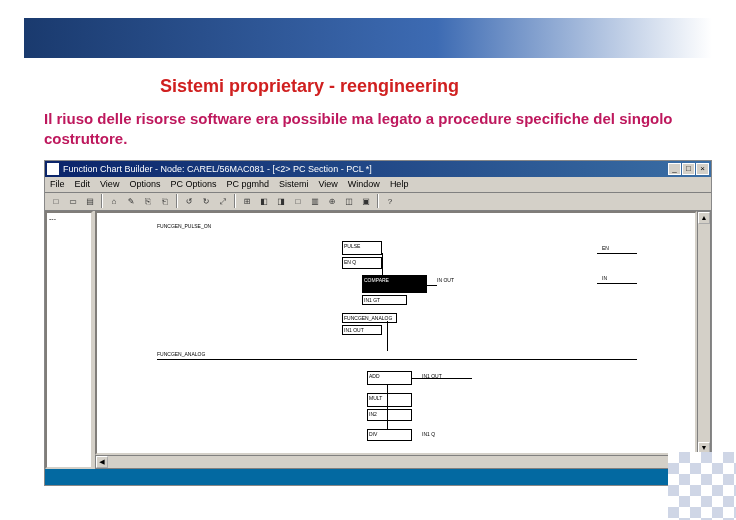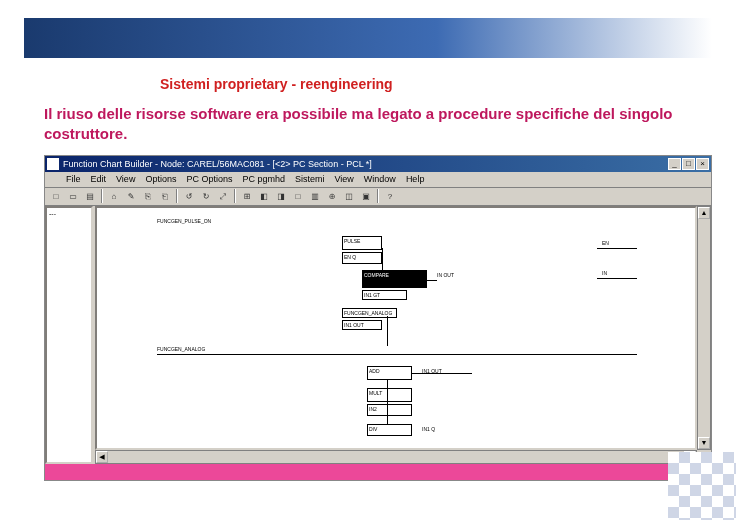--- a/index.html
+++ b/index.html
@@ -1,26 +1,26 @@
 <!DOCTYPE html>
 <html><head>
 <meta charset="utf-8">
 <style>
   * { margin: 0; padding: 0; box-sizing: border-box; }
   body { width: 736px; height: 520px; background: #fff; font-family: Arial, sans-serif; overflow: hidden; position: relative; }
   .header-band { height: 40px; background: linear-gradient(to right, #1a3a6e 0%, #3d6bb3 60%, #ffffff 100%); margin: 18px 24px 0 24px; }
-  .slide-title { color: #d02020; font-size: 14px; font-weight: bold; margin: 18px 0 12px 160px; }
+  .slide-title { color: #d02020; font-size: 18px; font-weight: bold; margin: 18px 0 12px 160px; }
   .slide-text { color: #be185d; font-size: 15px; font-weight: bold; margin: 0 24px 10px 44px; line-height: 1.35; }
-  .app-wrapper { margin: 0 24px 8px 44px; border: 1px solid #888; background: #ec4899; position: relative; height: 326px; }
+  .app-wrapper { margin: 0 24px 8px 44px; border: 1px solid #888; background: #0369a1; position: relative; height: 326px; }
   .titlebar { height: 16px; background: linear-gradient(to right, #0a246a, #3a6ea5); display: flex; align-items: center; padding: 0 2px; }
   .titlebar-icon { width: 12px; height: 12px; background: #fff; margin-right: 4px; }
   .titlebar-text { color: #fff; font-size: 9px; flex: 1; overflow: hidden; white-space: nowrap; }
   .titlebar-btns { display: flex; gap: 1px; }
   .tb-btn { width: 13px; height: 12px; background: #d4d0c8; border: 1px solid #fff; font-size: 8px; text-align: center; line-height: 10px; cursor: pointer; color:#000; }
-  .menubar { height: 16px; background: #d4d0c8; display: flex; align-items: center; padding: 0 16px; border-bottom: 1px solid #808080; }
+  .menubar { height: 16px; background: #d4d0c8; display: flex; align-items: center; padding: 0 0; border-bottom: 1px solid #808080; }
   .menu-item { font-size: 9px; color: #000; padding: 0 5px; cursor: pointer; }
   .toolbar { height: 18px; background: #d4d0c8; border-bottom: 1px solid #808080; display: flex; align-items: center; padding: 0 3px; gap: 1px; }
   .tool-btn { width: 16px; height: 15px; background: #d4d0c8; border: 1px solid transparent; font-size: 8px; text-align: center; line-height: 13px; cursor: pointer; color:#333; }
   .tool-sep { width: 2px; height: 14px; border-left: 1px solid #808080; border-right: 1px solid #fff; margin: 0 2px; }
   .workspace { position: relative; height: 258px; background: #d4d0c8; }
   .left-panel { position: absolute; left: 0; top: 0; width: 48px; height: 100%; background: #fff; border: 2px inset #d4d0c8; overflow: hidden; }
   .left-panel-label { font-size: 7px; color: #000; padding: 2px; }
   .canvas-area { position: absolute; left: 50px; top: 0; right: 14px; bottom: 14px; background: #fff; border: 2px inset #d4d0c8; overflow: hidden; }
   .canvas-content { position: relative; width: 100%; height: 100%; font-size: 6px; color: #000; }
   .block { position: absolute; border: 1px solid #000; background: #fff; font-size: 5px; padding: 1px; overflow: hidden; }

